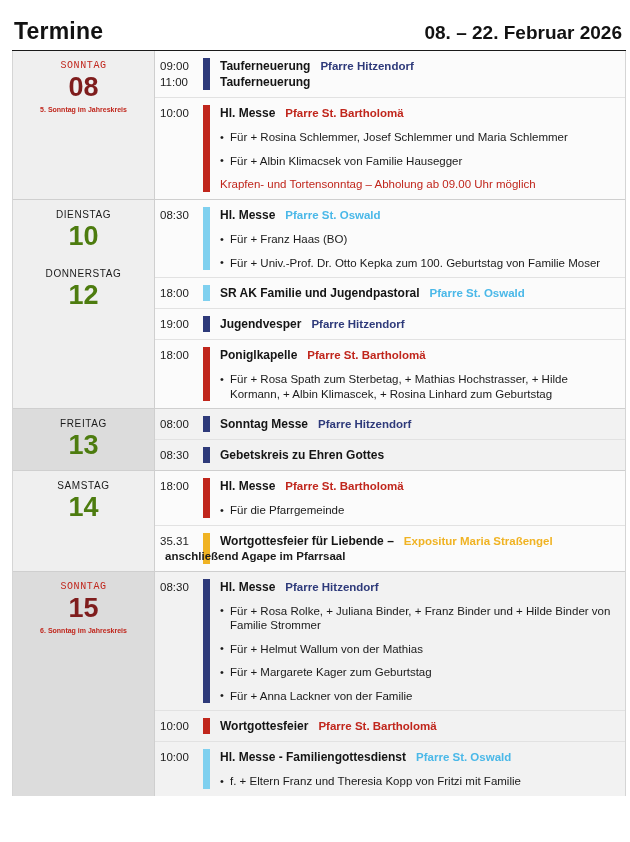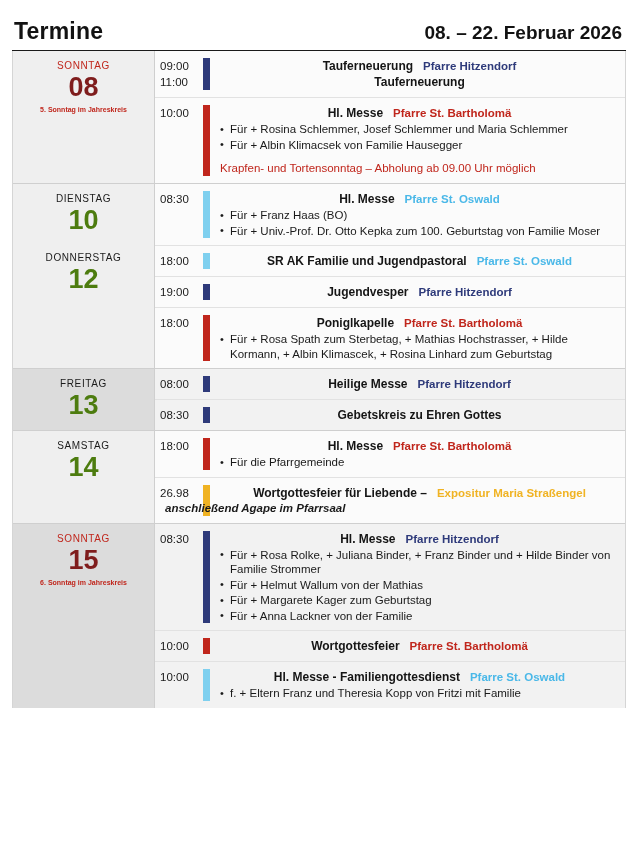--- a/index.html
+++ b/index.html
@@ -87,21 +87,21 @@
     line-height: 30px;
     color: #4d7c0f;
   }
   .dsub {
     font-size: 7px;
     font-weight: bold;
     line-height: 11px;
     margin-top: 2px;
     color: #c0261c;
   }
-  .sunday .dow { color: #c0261c; }
+  .sunday .dow { color: #c0261c; font-family: Liberation Mono, monospace; }
   .sunday .dnum { color: #7f1d1d; }
 
   .events {
     flex: 1 1 auto;
     background: #fbfbfb;
     box-sizing: border-box;
     min-width: 0;
   }
   .event {
     display: flex;
@@ -138,21 +138,21 @@
   .bar.gold   { background: #f0b323; }
 
   .ebody {
     flex: 1 1 auto;
     min-width: 0;
     padding-right: 6px;
   }
   .etop {
     display: flex;
     align-items: baseline;
-    justify-content: center;
+    justify-content: flex-start;
     gap: 10px;
   }
   .etitle {
     font-size: 12px;
     font-weight: bold;
     line-height: 16px;
     color: #151515;
   }
   .eplace {
     font-size: 11.5px;
@@ -166,21 +166,21 @@
   .eplace.oswald { color: #4ab8e8; }
   .eplace.strassengel { color: #f0b323; }
 
   .intentions { margin: 1px 0 0 0; }
   .intention {
     font-size: 11.5px;
     line-height: 14.5px;
     color: #1a1a1a;
     padding-left: 10px;
     position: relative;
-    margin-top: 1px;
+    margin-top: 9px;
   }
   .intention::before {
     content: "\2022";
     position: absolute;
     left: 0;
     top: -0.5px;
     font-size: 11px;
   }
   .note {
     font-size: 11.5px;
@@ -189,21 +189,20 @@
     margin-top: 9px;
   }
   .subline {
     font-size: 11.5px;
     line-height: 15px;
     color: #1a1a1a;
     font-weight: bold;
   }
   .hang {
     margin-left: -55px;
-    font-style: italic;
   }
 </style>
 </head>
 <body>
 
 <div class="page">
 
   <div class="header">
     <div class="header-title">Termine</div>
     <div class="header-range">08. – 22. Februar 2026</div>
@@ -332,21 +331,21 @@
           </div>
         </div>
         <div class="events">
           <div class="event">
             <div class="timestack">
               <div class="time">08:00</div>
             </div>
             <div class="bar blue"></div>
             <div class="ebody">
               <div class="etop">
-                <div class="etitle">Heilige Messe</div>
+                <div class="etitle">Sonntag Messe</div>
                 <div class="eplace hitzendorf">Pfarre Hitzendorf</div>
               </div>
             </div>
           </div>
           <div class="event">
             <div class="timestack">
               <div class="time">08:30</div>
             </div>
             <div class="bar blue"></div>
             <div class="ebody">
@@ -375,21 +374,21 @@
                 <div class="etitle">Hl. Messe</div>
                 <div class="eplace bartholomae">Pfarre St. Bartholomä</div>
               </div>
               <div class="intentions">
                 <div class="intention">Für die Pfarrgemeinde</div>
               </div>
             </div>
           </div>
           <div class="event">
             <div class="timestack">
-              <div class="time">26.98</div>
+              <div class="time">35.31</div>
             </div>
             <div class="bar gold"></div>
             <div class="ebody">
               <div class="etop">
                 <div class="etitle">Wortgottesfeier für Liebende –</div>
                 <div class="eplace strassengel">Expositur Maria Straßengel</div>
               </div>
               <div class="subline hang">anschließend Agape im Pfarrsaal</div>
             </div>
           </div>

